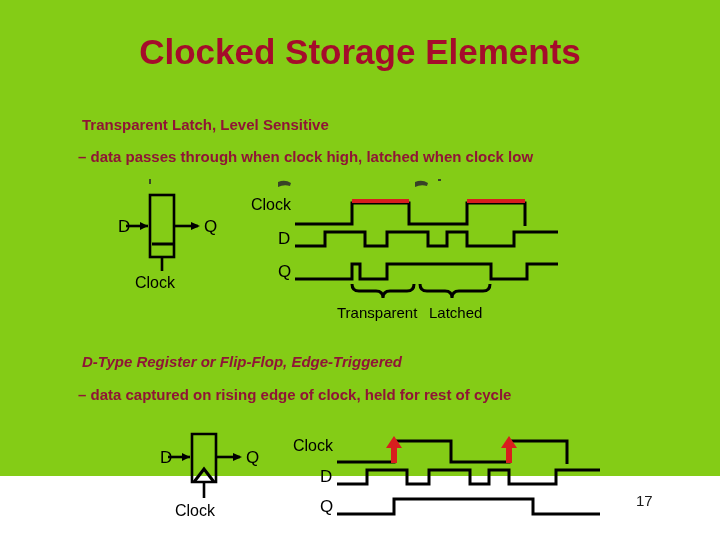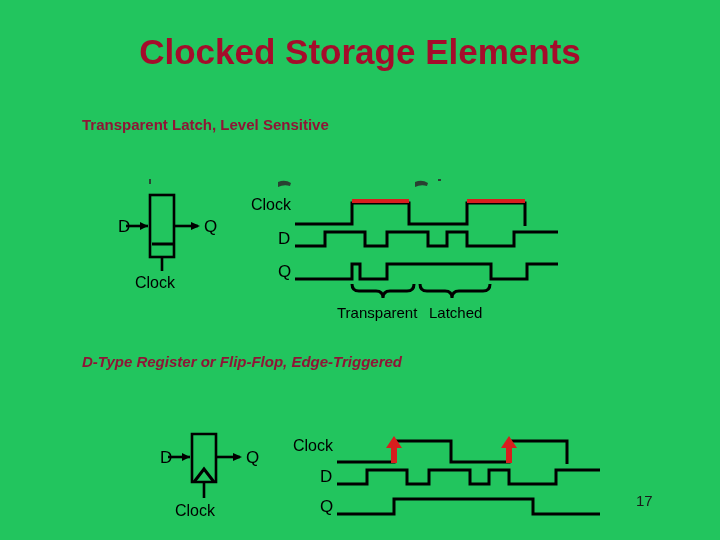--- a/index.html
+++ b/index.html
@@ -12,22 +12,22 @@
     height: 540px;
     position: relative;
     overflow: hidden;
     font-family: "Liberation Sans", sans-serif;
   }
 
   #slide {
     position: absolute;
     left: 0; top: 0;
     width: 720px;
-    height: 540px;
-    background: #22c55e;
+    height: 476px;
+    background: #84cc16;
   }
 
   
   #slide-title {
     position: absolute;
     left: 0;
     top: 31px;
     width: 720px;
     text-align: center;
     font-family: "Liberation Sans", sans-serif;
@@ -95,20 +95,21 @@
   }
 </style>
 </head>
 <body>
 
 <div id="slide">
 
   <div id="slide-title">Clocked Storage Elements</div>
 
   <div class="bullet-head" id="latch-head">Transparent Latch, Level Sensitive</div>
+  <div class="bullet-sub" id="latch-sub">– data passes through when clock high, latched when clock low</div>
 
   <div class="diagram" id="latch-diagram">
     <svg width="440" height="152" viewBox="0 0 440 152" xmlns="http://www.w3.org/2000/svg">
 
       <g fill="#2b2b2b" opacity="0.85">
         <rect x="31" y="3" width="2" height="5"></rect>
         <path d="M160 6 q7 -3 13 1 l-1 3 q-6 -2 -12 1 z"></path>
         <path d="M297 6 q7 -3 13 1 l-1 3 q-6 -2 -12 1 z"></path>
         <rect x="320" y="3" width="3" height="2"></rect>
       </g>
@@ -155,20 +156,21 @@
       <g fill="none" stroke="#000000" stroke-width="3">
         <path d="M234 108 q0 7 7 7 L258 115 q7 0 7 7 q0 -7 7 -7 L289 115 q7 0 7 -7"></path>
         <path d="M302 108 q0 7 7 7 L327 115 q7 0 7 7 q0 -7 7 -7 L365 115 q7 0 7 -7"></path>
       </g>
       <text x="219" y="142" font-family="Liberation Sans, sans-serif" font-size="15" fill="#000000">Transparent</text>
       <text x="311" y="142" font-family="Liberation Sans, sans-serif" font-size="15" fill="#000000">Latched</text>
     </svg>
   </div>
 
   <div class="bullet-head" id="ff-head">D-Type Register or Flip-Flop, Edge-Triggered</div>
+  <div class="bullet-sub" id="ff-sub">– data captured on rising edge of clock, held for rest of cycle</div>
 
   <div class="diagram" id="ff-diagram">
     <svg width="440" height="116" viewBox="0 0 440 116" xmlns="http://www.w3.org/2000/svg">
 
       <g stroke="#000000" fill="none" stroke-width="2.6">
         <path d="M32 10 L56 10 L56 58 L32 58 Z"></path>
         <path d="M34 58 L44 45 L54 58" stroke-width="3"></path>
         <line x1="8" y1="33" x2="30" y2="33"></line>
         <line x1="57" y1="33" x2="80" y2="33"></line>
         <line x1="44" y1="58" x2="44" y2="74"></line>

